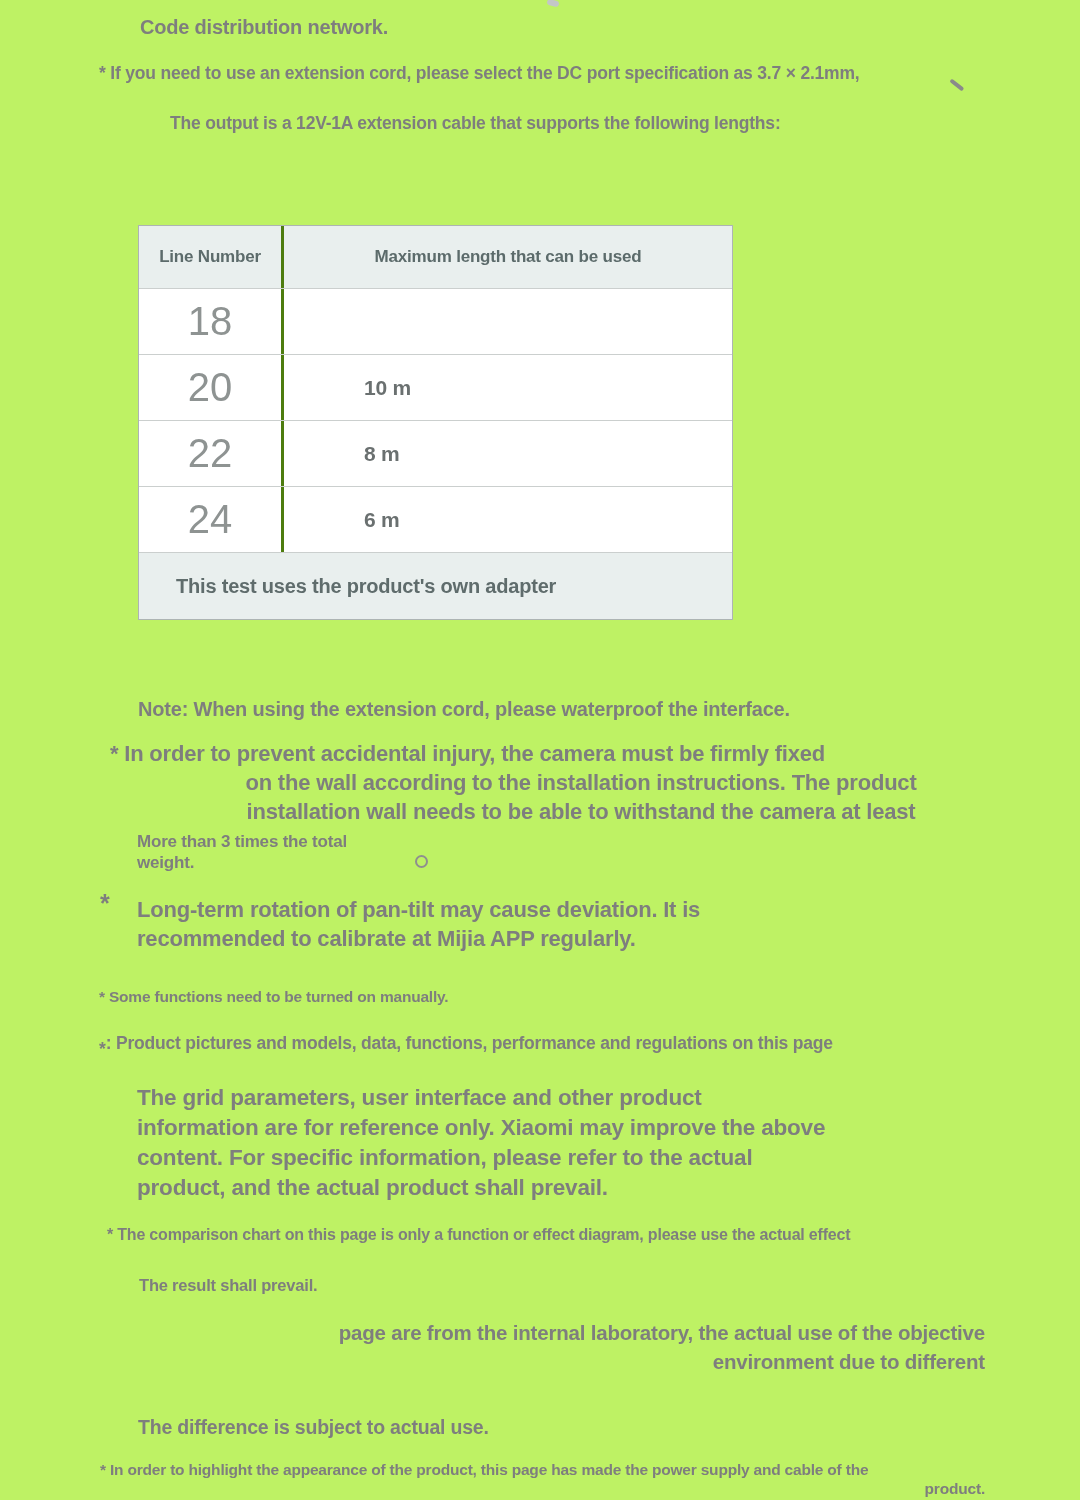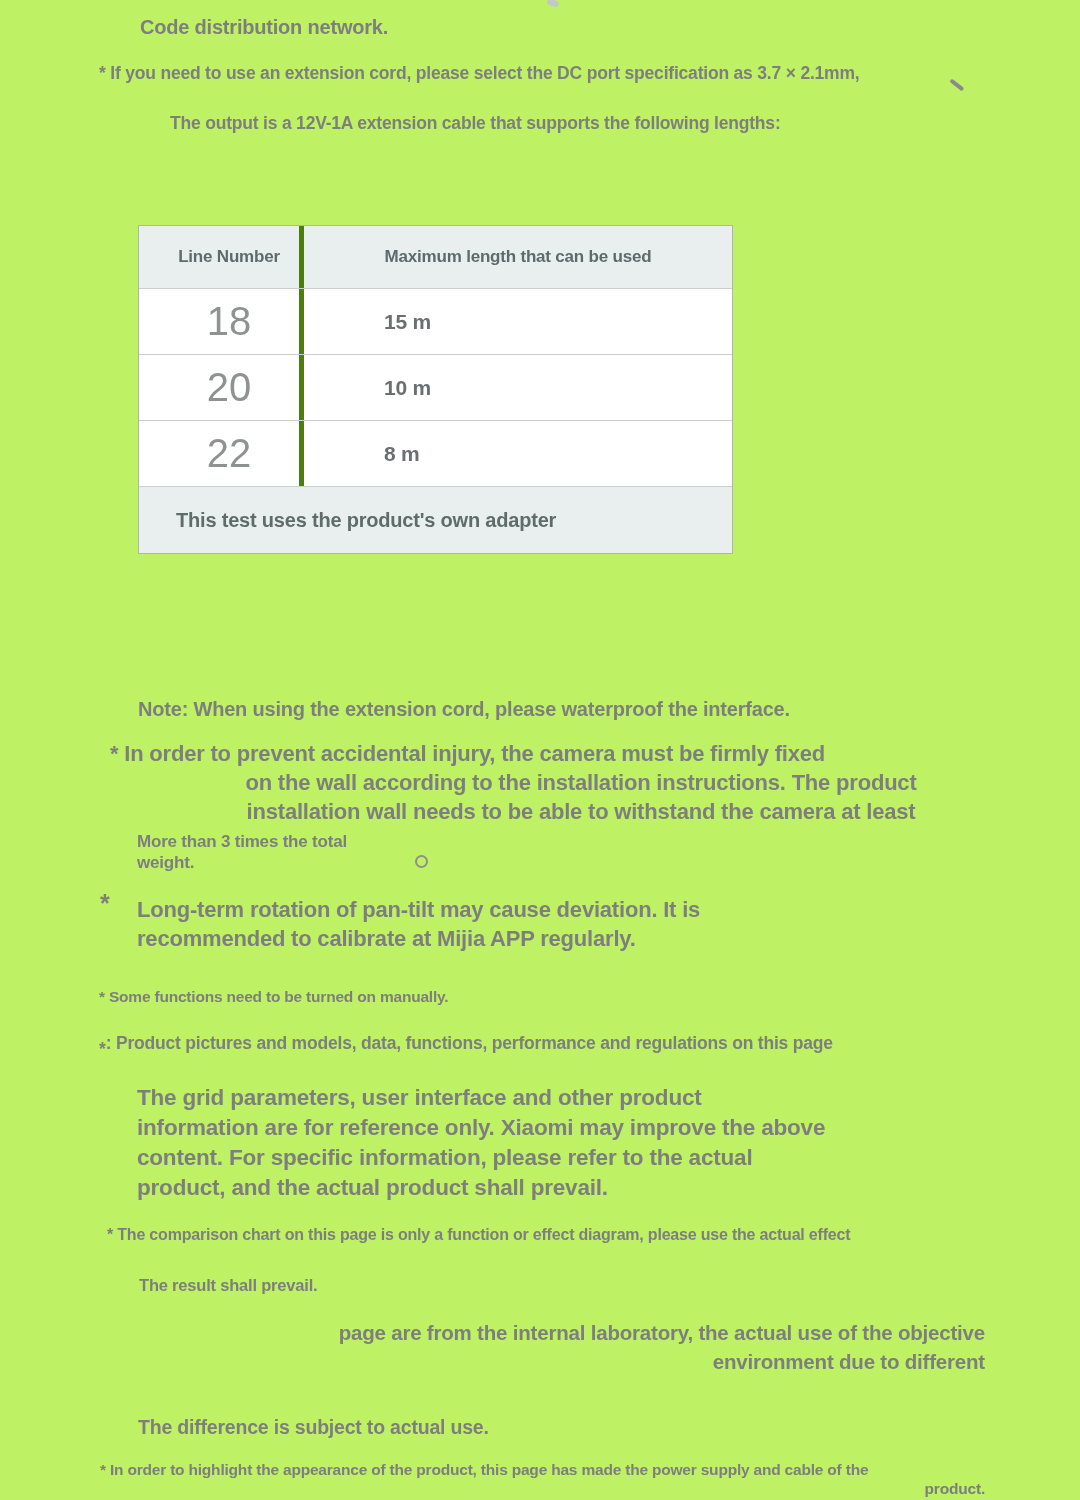--- a/index.html
+++ b/index.html
@@ -22,21 +22,21 @@
   .top-speck{position:absolute;left:547px;top:0;width:12px;height:6px;background:#c3c7c7;border-radius:3px;transform:rotate(14deg);}
   .stroke-mark{position:absolute;left:949px;top:83px;width:16px;height:3.5px;background:#8a8a8a;border-radius:2px;transform:rotate(38deg);}
 
   
   .spec-table{position:absolute;left:138px;top:225px;width:595px;border:1px solid #adb4b3;box-sizing:border-box;background:#fff;}
   .tr{display:flex;}
   .tr + .tr{border-top:1px solid #cbcfce;}
   .thead{height:62px;background:#e9efee;}
   .row{height:65px;}
   .tfoot{height:66px;background:#e9efee;}
-  .col1{width:145px;border-right:5px solid #4d7c0f;display:flex;align-items:center;justify-content:center;box-sizing:border-box;margin-left:20px;}
+  .col1{width:145px;border-right:3px solid #4d7c0f;display:flex;align-items:center;justify-content:center;box-sizing:border-box;}
   .col2{flex:1;display:flex;align-items:center;}
   .th{font-size:17px;font-weight:700;color:#5c6b6b;letter-spacing:-0.2px;}
   .thead .col2{justify-content:center;}
   .num{font-size:40px;font-weight:400;color:#8e9392;}
   .val{padding-left:80px;font-size:21px;font-weight:700;color:#6a7070;letter-spacing:-0.2px;}
   .foot{display:flex;align-items:center;width:100%;padding-left:37px;font-size:20px;font-weight:700;color:#5f6c6c;box-sizing:border-box;letter-spacing:-0.2px;}
 
   
   .waterproof{left:138px;top:698px;font-size:20px;}
   .fix-line1{left:110px;top:741px;font-size:22px;}
@@ -71,29 +71,32 @@
   <div class="stroke-mark"></div>
   <div class="t out-note">The output is a 12V-1A extension cable that supports the following lengths:</div>
 
   <div class="spec-table">
     <div class="tr thead">
       <div class="td col1 th">Line Number</div>
       <div class="td col2 th">Maximum length that can be used</div>
     </div>
     <div class="tr row">
       <div class="col1 num">18</div>
-      <div class="col2 val">15 m</div>
     </div>
     <div class="tr row">
       <div class="col1 num">20</div>
       <div class="col2 val">10 m</div>
     </div>
     <div class="tr row">
       <div class="col1 num">22</div>
       <div class="col2 val">8 m</div>
+    </div>
+    <div class="tr row">
+      <div class="col1 num">24</div>
+      <div class="col2 val">6 m</div>
     </div>
     <div class="tr tfoot">
       <div class="foot">This test uses the product's own adapter</div>
     </div>
   </div>
 
   <div class="t waterproof">Note: When using the extension cord, please waterproof the interface.</div>
 
   <div class="t fix-line1">* In order to prevent accidental injury, the camera must be firmly fixed</div>
   <div class="t fix-line2">on the wall according to the installation instructions. The product</div>

